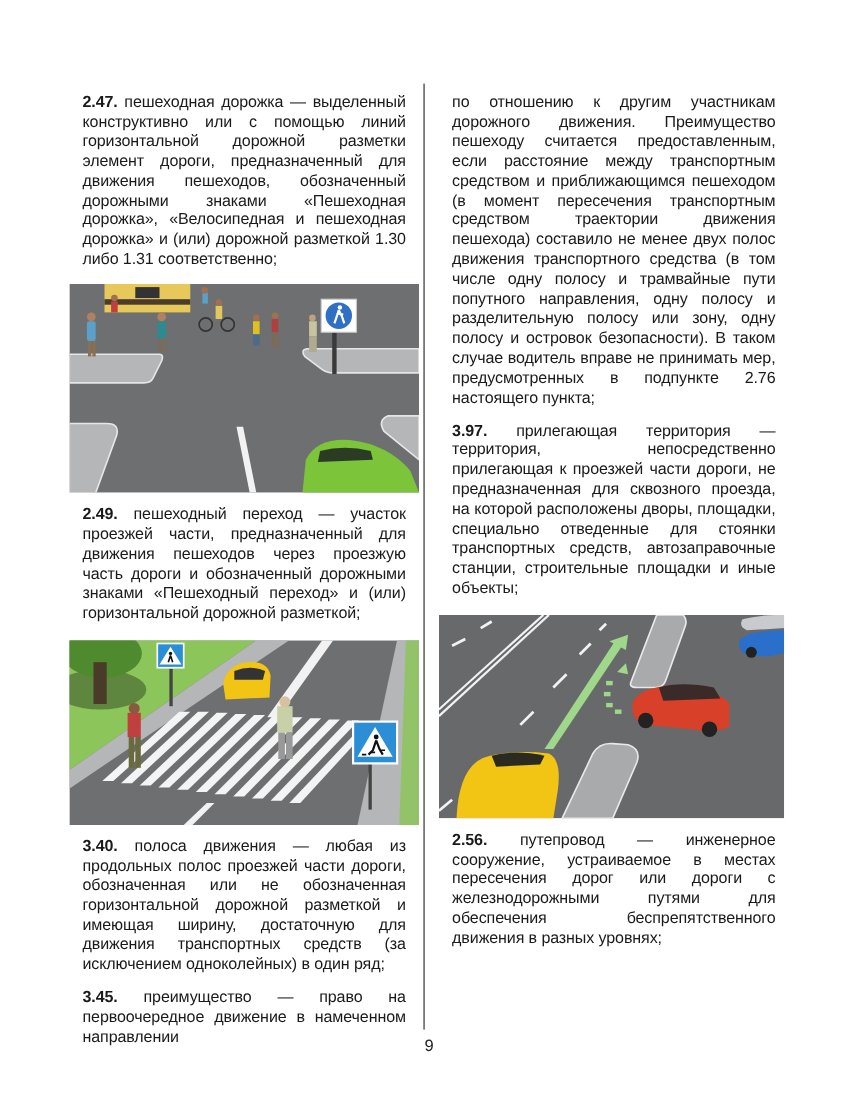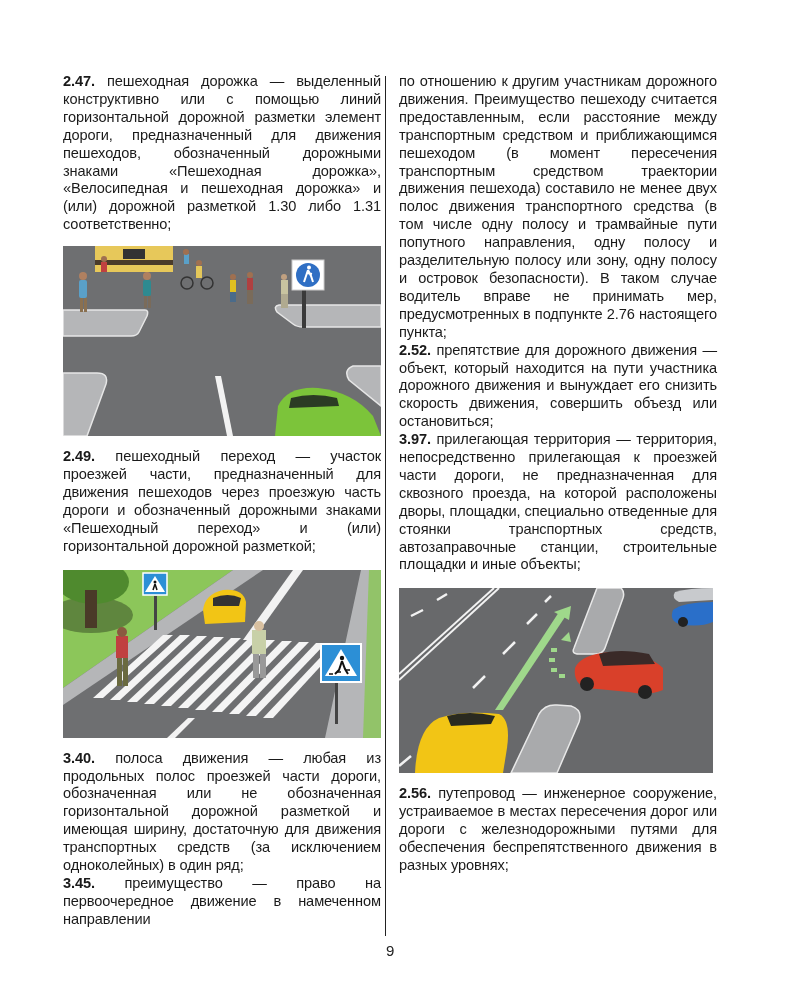--- a/index.html
+++ b/index.html
@@ -1,20 +1,20 @@
 <!DOCTYPE html>
 <html><head>
 <meta charset="utf-8">
 <style>
   html, body { margin: 0; padding: 0; background: #ffffff; }
   body { width: 786px; height: 1000px; position: relative; overflow: hidden;
          font-family: "Liberation Sans", sans-serif; color: #1a1a1a; }
   .col { position: absolute; width: 318px; font-size: 14.6px; line-height: 17.9px;
          text-align: justify; letter-spacing: -0.1px; }
-  .col p { margin: 0; }
+  .col p { margin: 12px; }
   .num { font-weight: bold; }
   #col-left { left: 63px; top: 73px; }
   #col-right { left: 399px; top: 73px; }
   .divider { position: absolute; left: 385px; top: 76px; width: 1px; height: 860px; background: #222; }
   .fig { position: relative; margin: 10px 0 12px 0; overflow: hidden; }
   .page-num { position: absolute; left: 386px; top: 942px; font-size: 15px; color: #222; }
   svg { display: block; }
 </style>
 </head>
 <body>
@@ -146,21 +146,20 @@
       </g>
     </svg>
   </div>
 
   <p><span class="num">3.40.</span><span> полоса движения — любая из продольных полос проезжей части дороги, обозначенная или не обозначенная горизонтальной дорожной разметкой и имеющая ширину, достаточную для движения транспортных средств (за исключением одноколейных) в один ряд;</span></p>
   <p><span class="num">3.45.</span><span> преимущество — право на первоочередное движение в намеченном направлении</span></p>
 </div>
 
 <div class="col" id="col-right">
   <p>по отношению к другим участникам дорожного движения. Преимущество пешеходу считается предоставленным, если расстояние между транспортным средством и приближающимся пешеходом (в момент пересечения транспортным средством траектории движения пешехода) составило не менее двух полос движения транспортного средства (в том числе одну полосу и трамвайные пути попутного направления, одну полосу и разделительную полосу или зону, одну полосу и островок безопасности). В таком случае водитель вправе не принимать мер, предусмотренных в подпункте 2.76 настоящего пункта;</p>
-  <p><span class="num">2.52.</span><span> препятствие для дорожного движения — объект, который находится на пути участника дорожного движения и вынуждает его снизить скорость движения, совершить объезд или остановиться;</span></p>
   <p><span class="num">3.97.</span><span> прилегающая территория — территория, непосредственно прилегающая к проезжей части дороги, не предназначенная для сквозного проезда, на которой расположены дворы, площадки, специально отведенные для стоянки транспортных средств, автозаправочные станции, строительные площадки и иные объекты;</span></p>
 
   <div class="fig" style="height:185px; margin-top:14px; width:314px;">
     <svg width="314" height="185" viewBox="0 0 314 185">
       <rect width="314" height="185" fill="#68696b"></rect>
       <path d="M0 92 L100 0" stroke="#f2f2f2" stroke-width="2"></path>
       <path d="M0 86 L95 0" stroke="#f2f2f2" stroke-width="2"></path>
       <g stroke="#f2f2f2" stroke-width="2.5">
         <path d="M12 28 L24 22"></path>
           <path d="M38 12 L48 6"></path>

